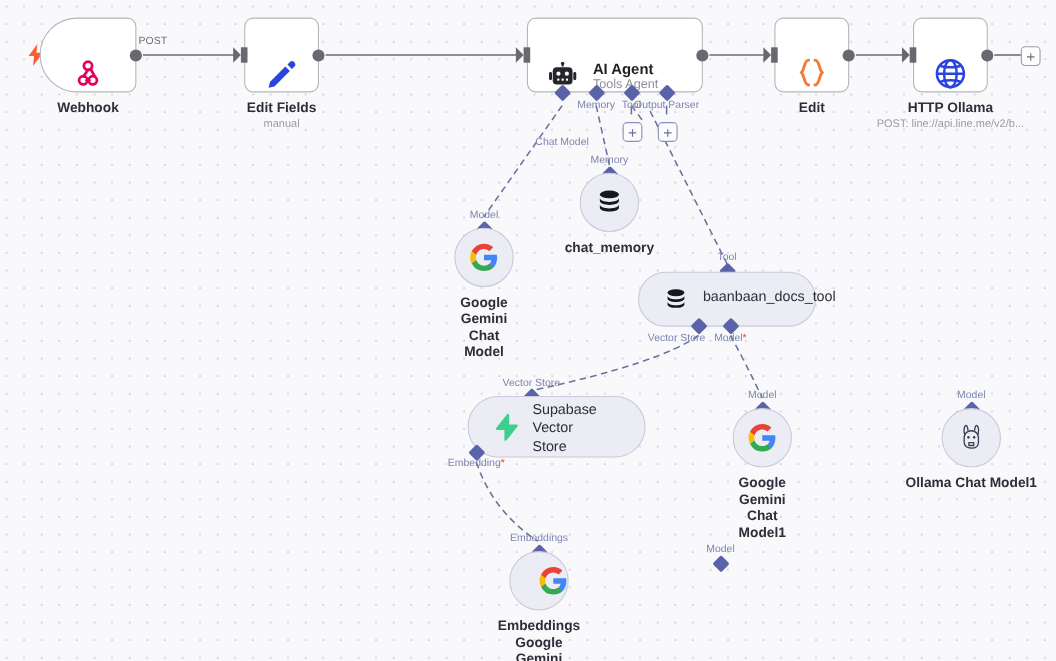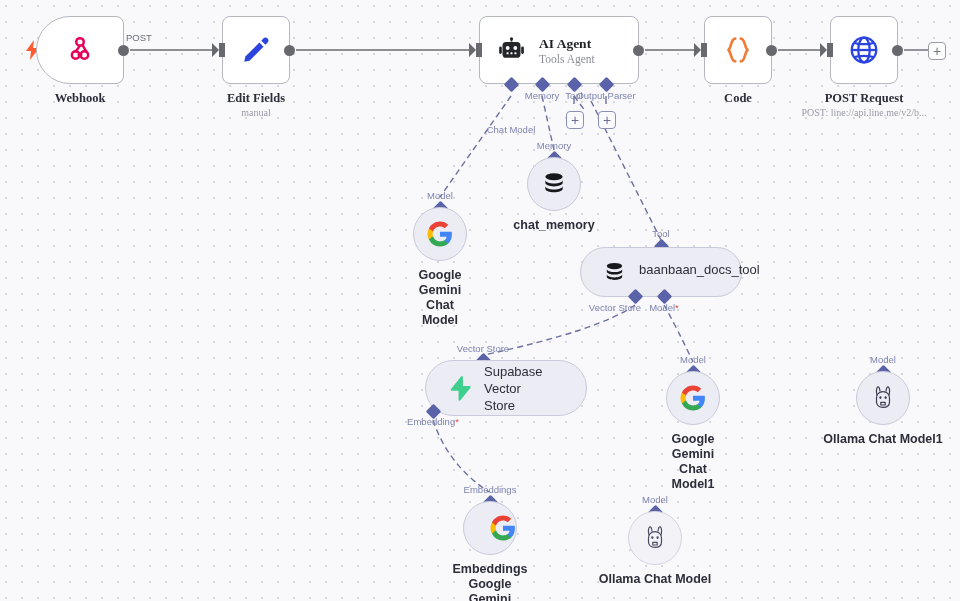--- a/index.html
+++ b/index.html
@@ -18,21 +18,21 @@
     background-position: 5px 5px;
   }
   #edges { position:absolute; left:0; top:0; width:960px; height:601px; pointer-events:none; }
 
   
   .node {
     position: absolute;
     background: #ffffff;
     border: 1px solid #b4b7bd;
     border-radius: 8px;
-    display: flex; align-items: center; justify-content: center; font-family: Liberation Serif, serif;
+    display: flex; align-items: flex-end; justify-content: center;
   }
   .node.trigger { border-top-left-radius: 34px; border-bottom-left-radius: 34px; }
   .node-label {
     position: absolute;
     left: 50%; transform: translateX(-50%);
     top: calc(100% + 8px);
     white-space: nowrap;
     font-size: 12.5px; color: #2d2e3a; font-weight: 600;
     text-align: center; line-height: 14px;
   }
@@ -214,36 +214,36 @@
 
   <div class="node" style="left:704px; top:16px; width:68px; height:68px;">
     <span class="port-in"></span>
     <span class="icon">
       <svg width="34" height="34" viewBox="0 0 24 24" fill="none" stroke="#f07c36" stroke-width="1.9" stroke-linecap="round">
         <path d="M10 4 C7 4 7.6 9.5 5.4 12 C7.6 14.5 7 20 10 20"></path>
         <path d="M14 4 C17 4 16.4 9.5 18.6 12 C16.4 14.5 17 20 14 20"></path>
       </svg>
     </span>
     <span class="port-out"></span>
-    <span class="node-label">Code</span>
+    <span class="node-label">Edit</span>
   </div>
 
   <div class="node" style="left:830px; top:16px; width:68px; height:68px;">
     <span class="port-in"></span>
     <span class="icon">
       <svg width="32" height="32" viewBox="0 0 24 24" fill="none" stroke="#2b44e0" stroke-width="1.7">
         <circle cx="12" cy="12" r="9.2"></circle>
         <ellipse cx="12" cy="12" rx="4.3" ry="9.2"></ellipse>
         <line x1="2.8" y1="12" x2="21.2" y2="12"></line>
         <path d="M4.6 6.3 C7.5 8 16.5 8 19.4 6.3"></path>
         <path d="M4.6 17.7 C7.5 16 16.5 16 19.4 17.7"></path>
       </svg>
     </span>
     <span class="port-out"></span>
-    <span class="node-label">POST Request</span>
+    <span class="node-label">HTTP Ollama</span>
     <span class="node-sub">POST: line://api.line.me/v2/b...</span>
   </div>
 
   <div class="plus-btn grey" style="left:928px; top:42px;">+</div>
 
   <span class="port-label" style="left:440px; top:190px;">Model</span>
   <span class="diamond" style="left:434.5px; top:203px;"></span>
   <div class="subnode circle" style="left:413px; top:207px; width:54px; height:54px;">
     <span class="icon">
       <svg width="26" height="26" viewBox="0 0 24 24">
@@ -346,27 +346,14 @@
         <path fill="#fbbc05" d="M5.57 14.17a6.9 6.9 0 0 1 0-4.37V6.82H1.74a11.5 11.5 0 0 0 0 10.33l3.83-2.98z"></path>
         <path fill="#ea4335" d="M12 5.05c1.68 0 3.19.58 4.38 1.72l3.28-3.28C17.7 1.63 15.1.5 12 .5 7.55.5 3.7 3.06 1.74 6.82l3.83 2.98C6.48 7.08 9.01 5.05 12 5.05z"></path>
       </svg>
     </span>
     <span class="sub-label" style="white-space:pre-line;">Embeddings Google
 Gemini</span>
   </div>
 
   <span class="port-label" style="left:655px; top:494px;">Model</span>
   <span class="diamond" style="left:649.5px; top:507px;"></span>
-  <div class="subnode circle faded" style="left:628px; top:511px; width:54px; height:54px;">
-    <span class="icon">
-      <svg width="24" height="26" viewBox="0 0 24 26" fill="none" stroke="#4a4c61" stroke-width="1.2" stroke-linejoin="round">
-        <path d="M6.2 10.5 C5 7.5 5.2 3 6.6 2 C8 1 8.9 4 9 6.5"></path>
-        <path d="M17.8 10.5 C19 7.5 18.8 3 17.4 2 C16 1 15.1 4 15 6.5"></path>
-        <path d="M5.5 13 C5.5 9.2 8.3 6.6 12 6.6 S18.5 9.2 18.5 13 v4 c0 3.2-2.4 5.4-6.5 5.4 S5.5 20.2 5.5 17 z"></path>
-        <ellipse cx="9.4" cy="12.6" rx="1.1" ry="1.3" fill="#4a4c61" stroke="none"></ellipse>
-        <ellipse cx="14.6" cy="12.6" rx="1.1" ry="1.3" fill="#4a4c61" stroke="none"></ellipse>
-        <path d="M9.8 17.4 h4.4 v2.6 h-4.4 z"></path>
-      </svg>
-    </span>
-    <span class="sub-label">Ollama Chat Model</span>
-  </div>
 
 </div>
 
 </body></html>

